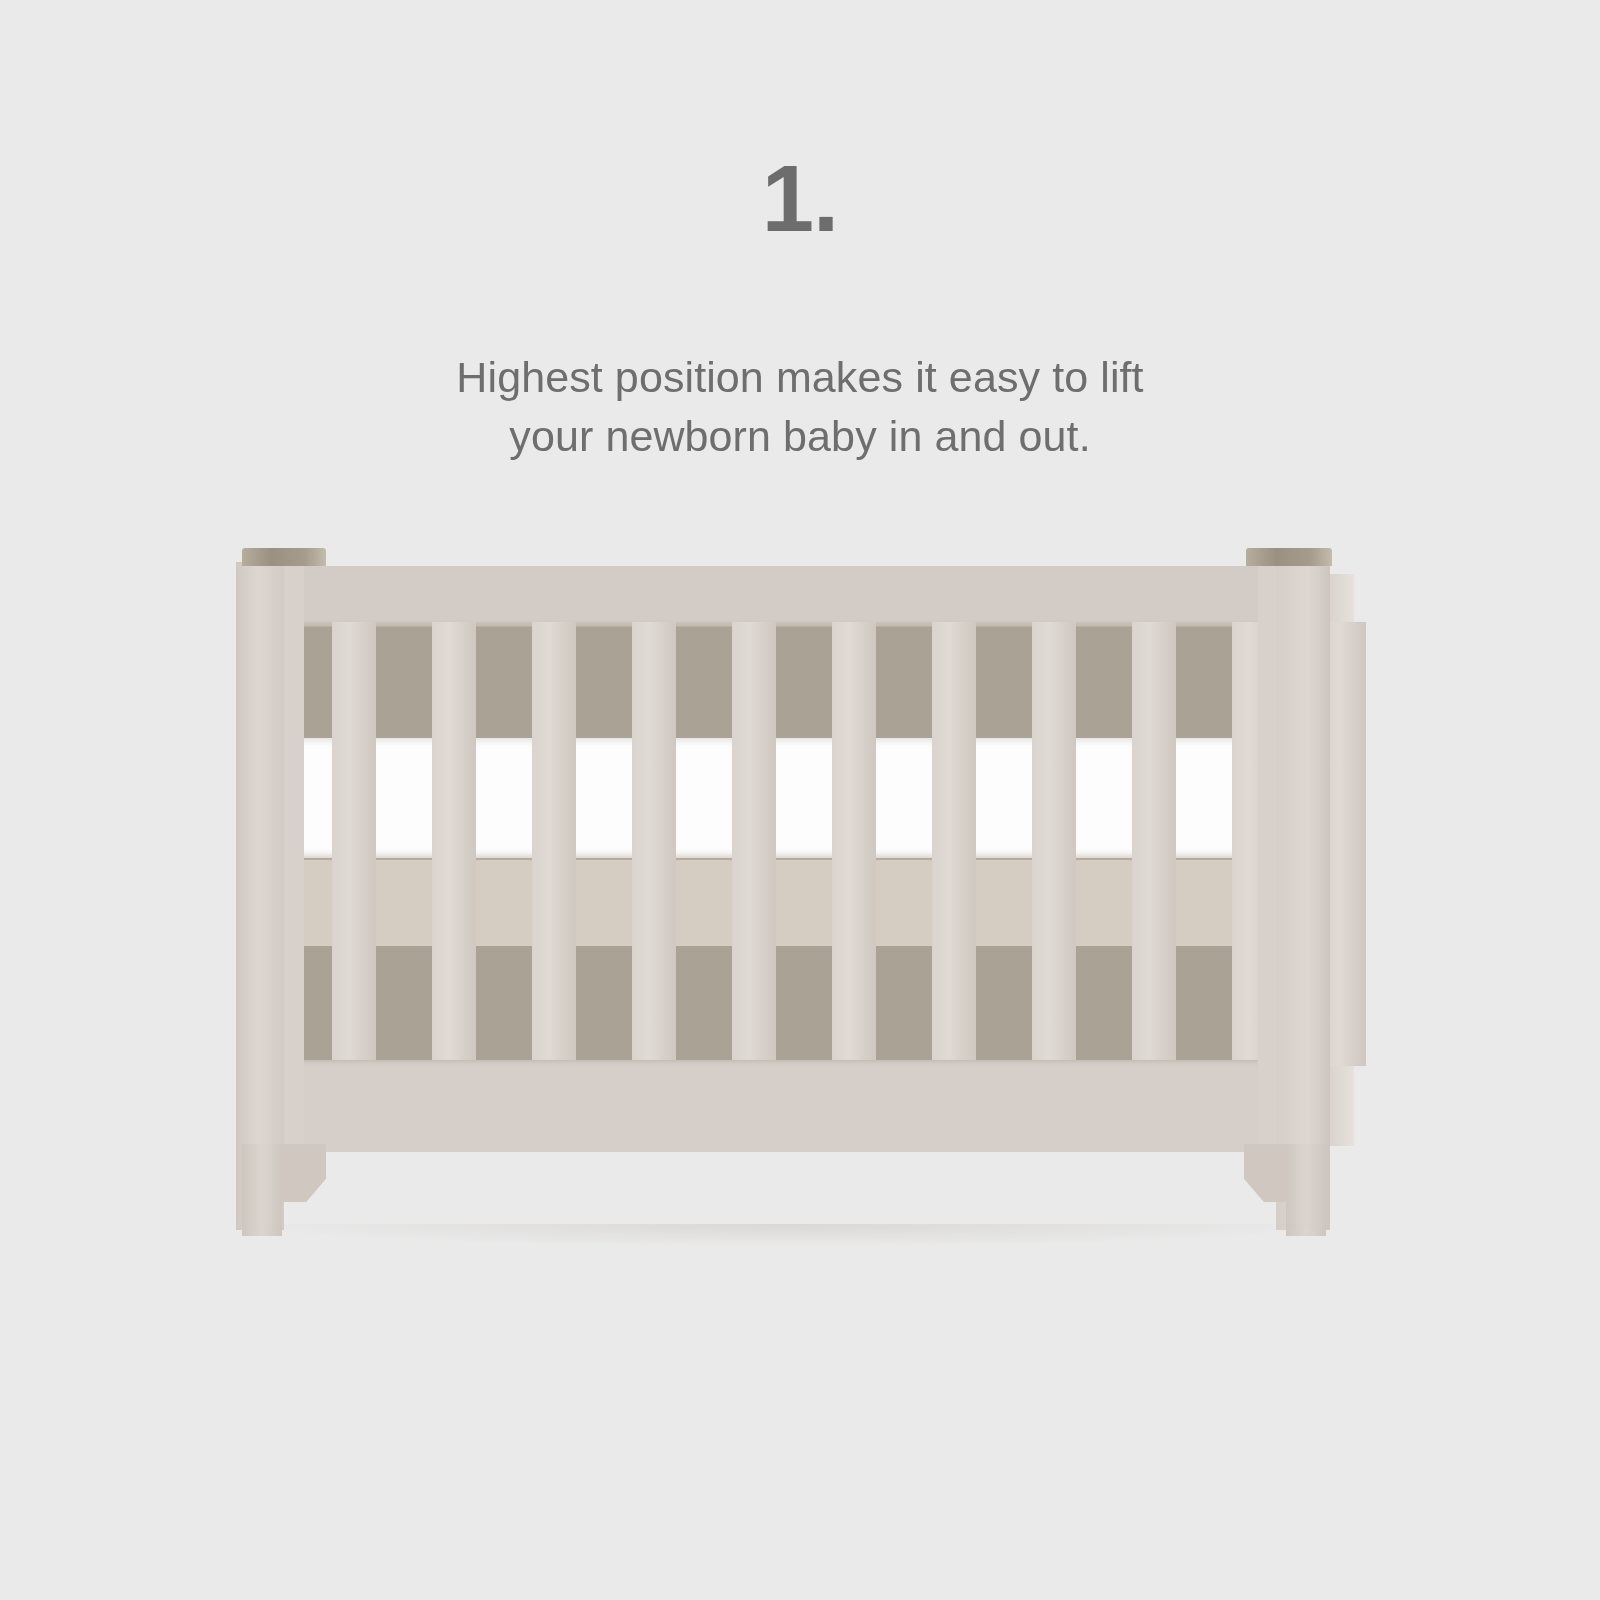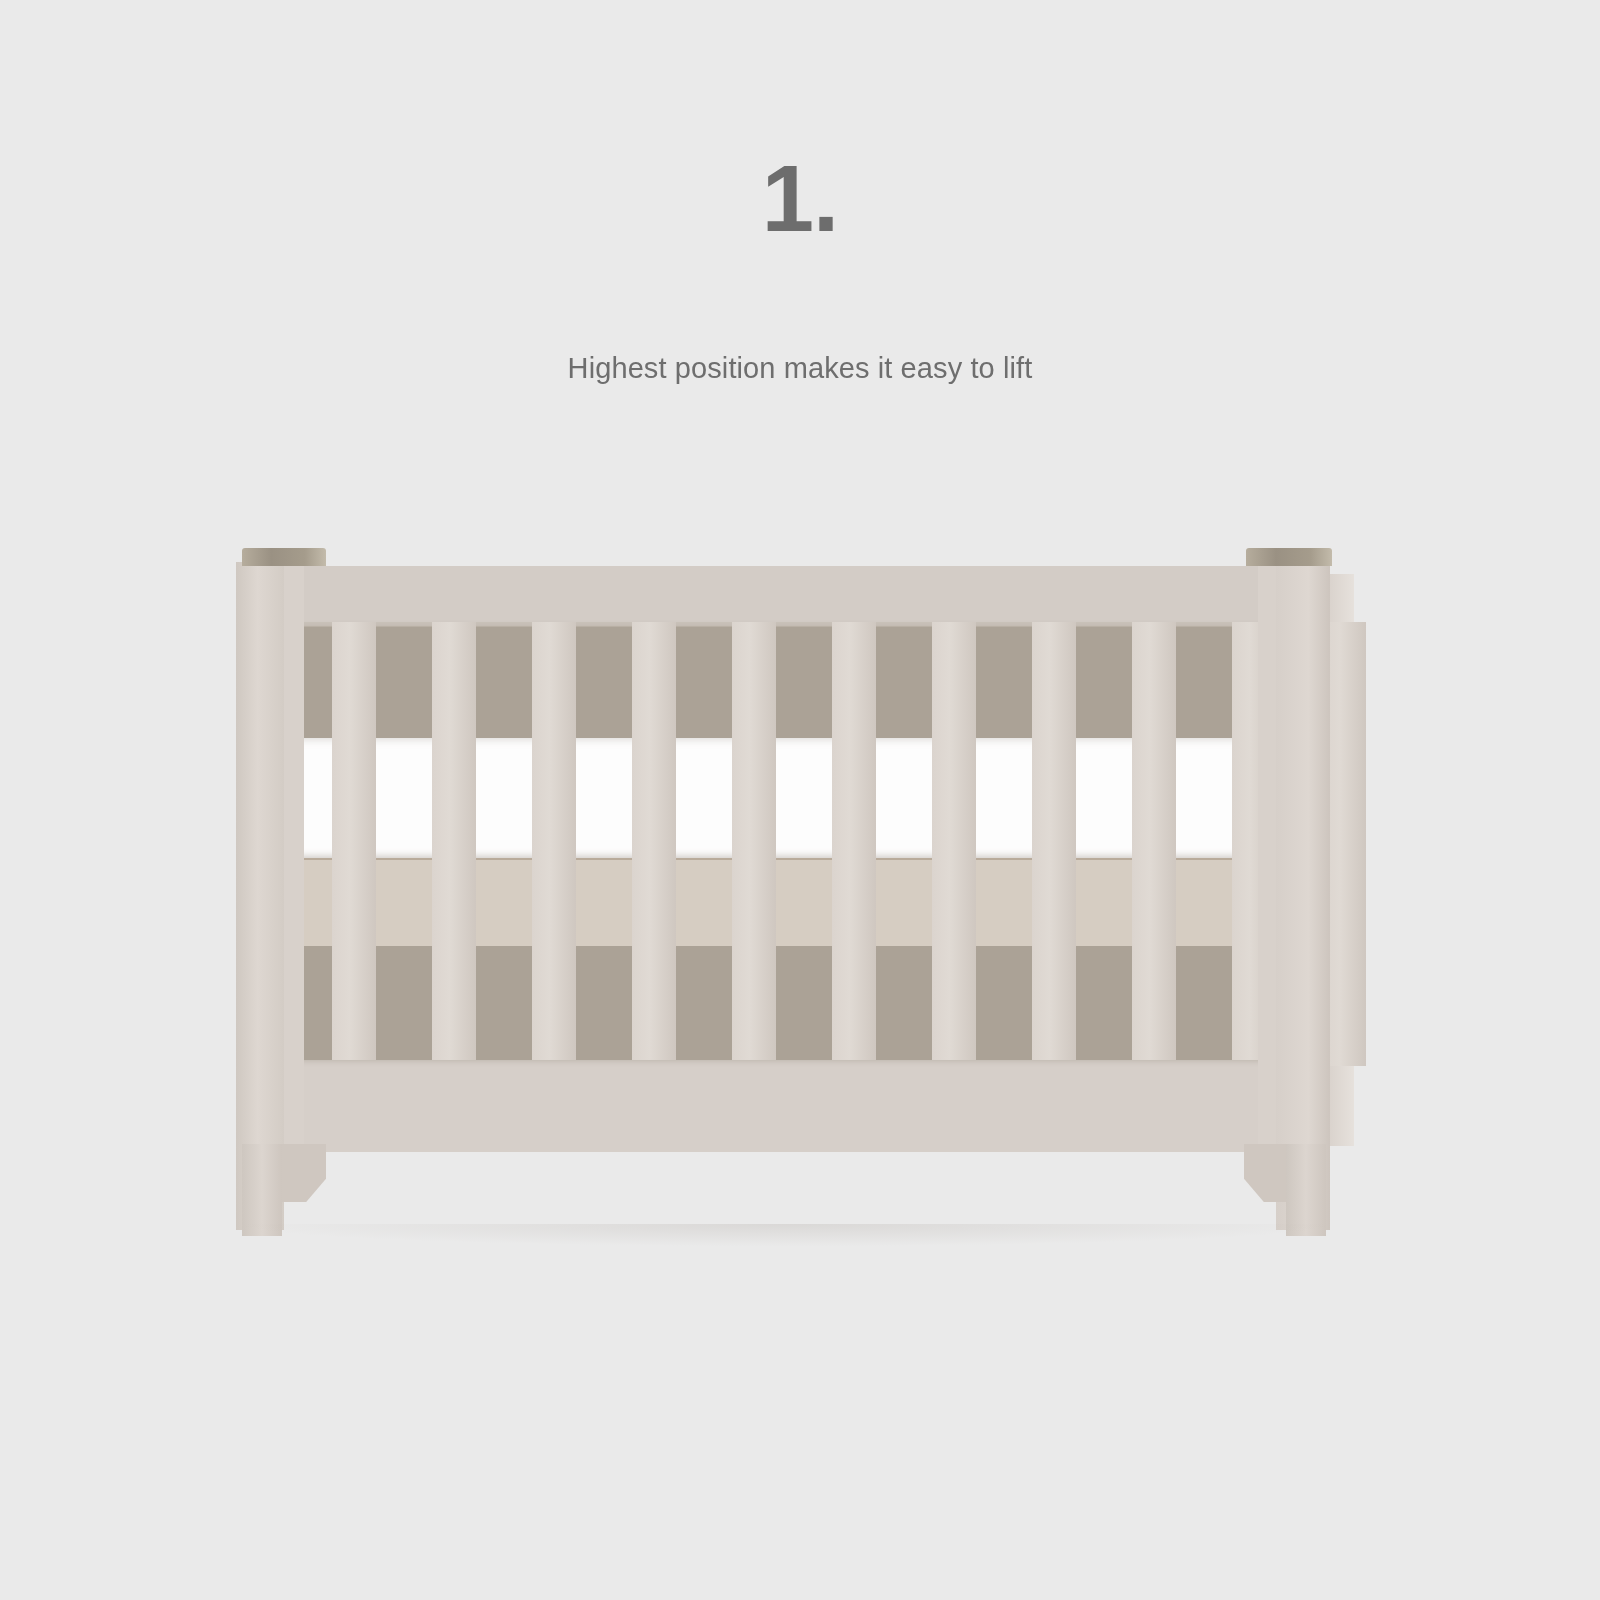--- a/index.html
+++ b/index.html
@@ -34,21 +34,21 @@
     letter-spacing: -1px;
     line-height: 1;
   }
 
   .caption {
     position: absolute;
     top: 348px;
     left: 0;
     width: 1600px;
     text-align: center;
-    font-size: 29px;
+    font-size: 43px;
     font-weight: 300;
     color: #6e6e6e;
     line-height: 1.38;
     letter-spacing: 0.1px;
   }
 
   
   #crib {
     position: absolute;
     left: 236px;
@@ -218,20 +218,21 @@
 </style>
 </head>
 <body>
 
 <div id="page">
 
   <div class="step-number">1.</div>
 
   <div class="caption">
     <div>Highest position makes it easy to lift</div>
+    <div>your newborn baby in and out.</div>
   </div>
 
   <div id="crib">
 
     <div class="back-panel">
       <div class="mattress"></div>
       <div class="mattress-base"></div>
       <div id="back-slats">
           <div class="back-slat" style="left: 44px;"></div>
           <div class="back-slat" style="left: 144px;"></div>

